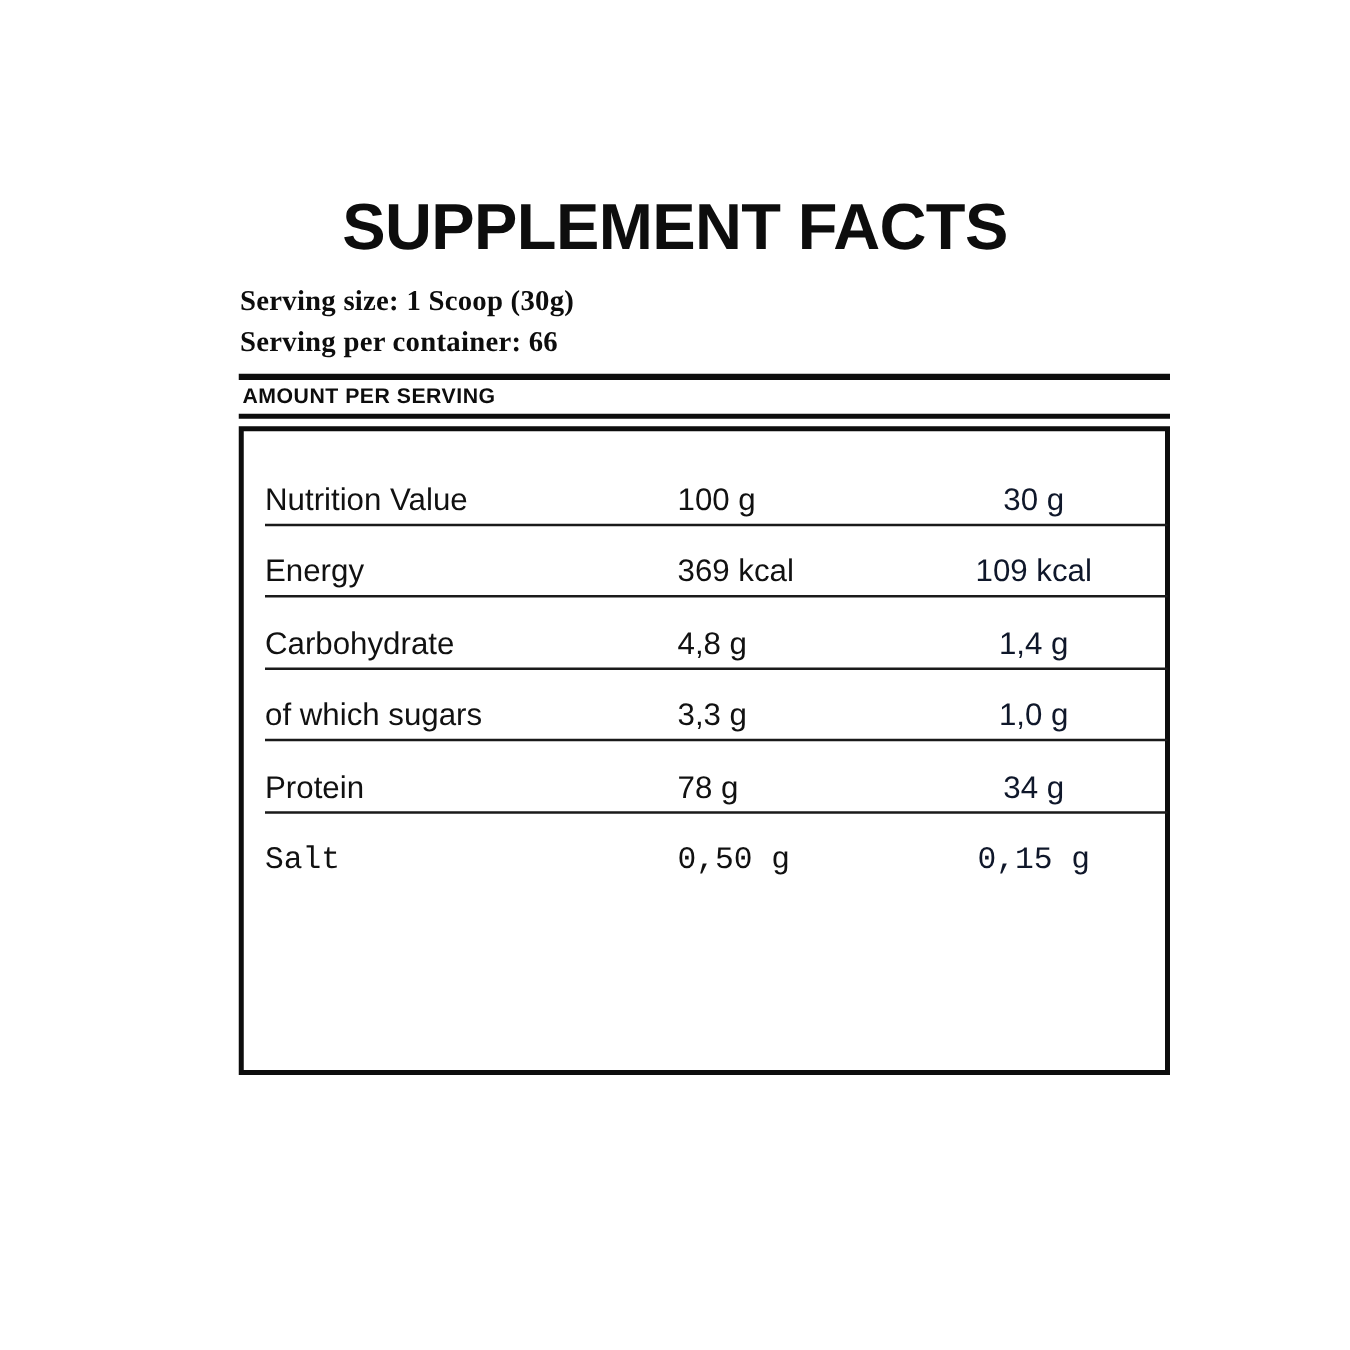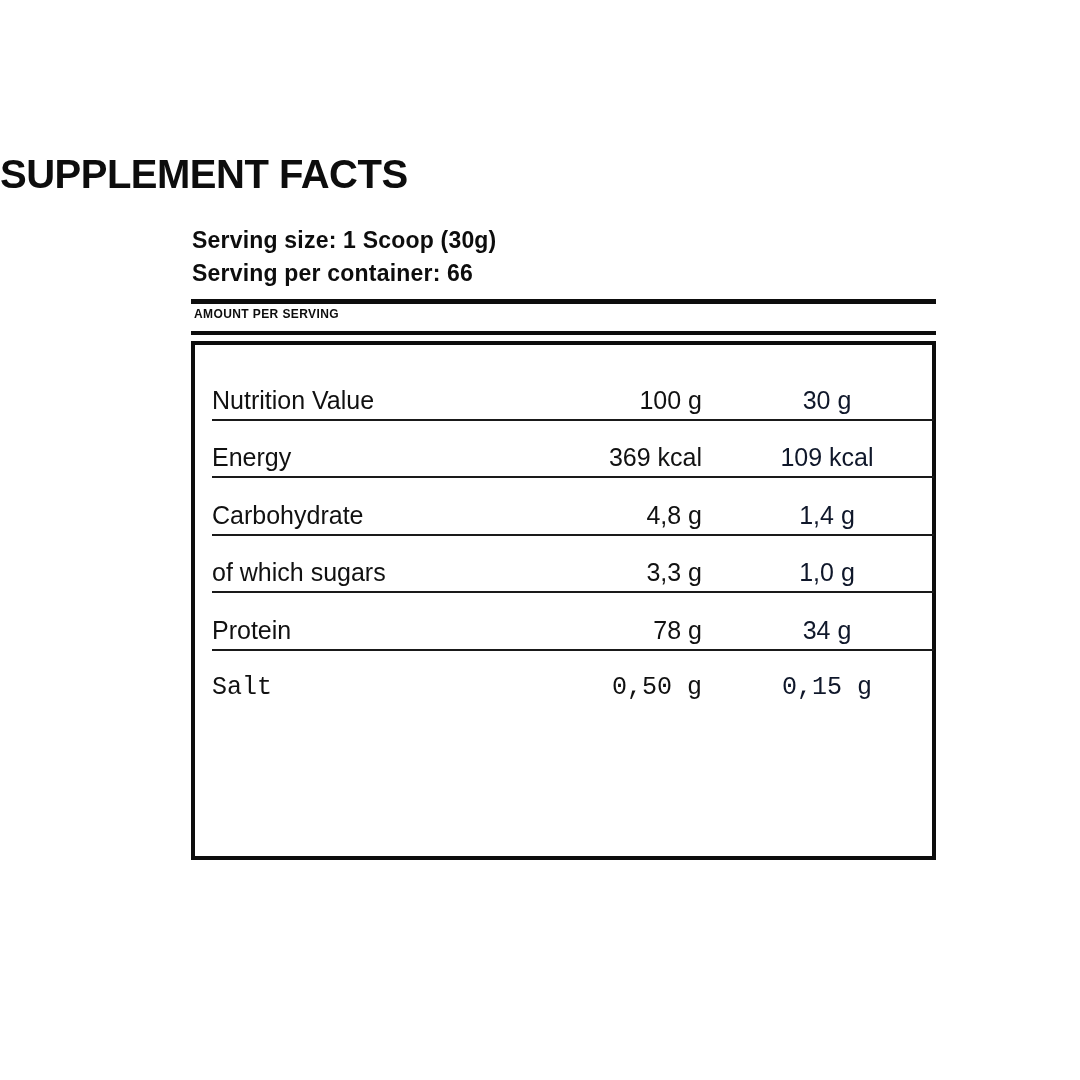--- a/index.html
+++ b/index.html
@@ -22,32 +22,33 @@
     top: 0;
     width: 1080px;
     height: 1080px;
   }
 
   .title {
     position: absolute;
     left: 0;
     top: 152px;
     width: 1080px;
-    text-align: left;
-    font-size: 40px;
+    text-align: center;
+    font-size: 52px;
     font-weight: bold;
     letter-spacing: -0.5px;
     color: #0d0d0d;
   }
 
   .serving-block {
     position: absolute;
     left: 192px;
     top: 224px;
     width: 740px;
+    font-family: Liberation Serif, serif;
   }
   .serving-line {
     font-size: 23px;
     font-weight: bold;
     color: #0d0d0d;
     line-height: 33px;
     letter-spacing: 0.2px;
   }
 
   .amount-rule-top {
@@ -55,21 +56,21 @@
     left: 191px;
     top: 299px;
     width: 745px;
     height: 5px;
     background: #0d0d0d;
   }
   .amount-label {
     position: absolute;
     left: 194px;
     top: 307px;
-    font-size: 12px;
+    font-size: 17px;
     font-weight: bold;
     letter-spacing: 0.4px;
     color: #0d0d0d;
   }
   .amount-rule-bottom {
     position: absolute;
     left: 191px;
     top: 331px;
     width: 745px;
     height: 4px;
@@ -107,21 +108,21 @@
     bottom: 4px;
     font-size: 25px;
     color: #111111;
     white-space: nowrap;
   }
   .cell-v1 {
     position: absolute;
     left: 330px;
     width: 160px;
     bottom: 4px;
-    text-align: right;
+    text-align: left;
     font-size: 25px;
     color: #111111;
     white-space: nowrap;
     margin-top: 45px;
   }
   .cell-v2 {
     position: absolute;
     left: 540px;
     width: 150px;
     bottom: 4px;

